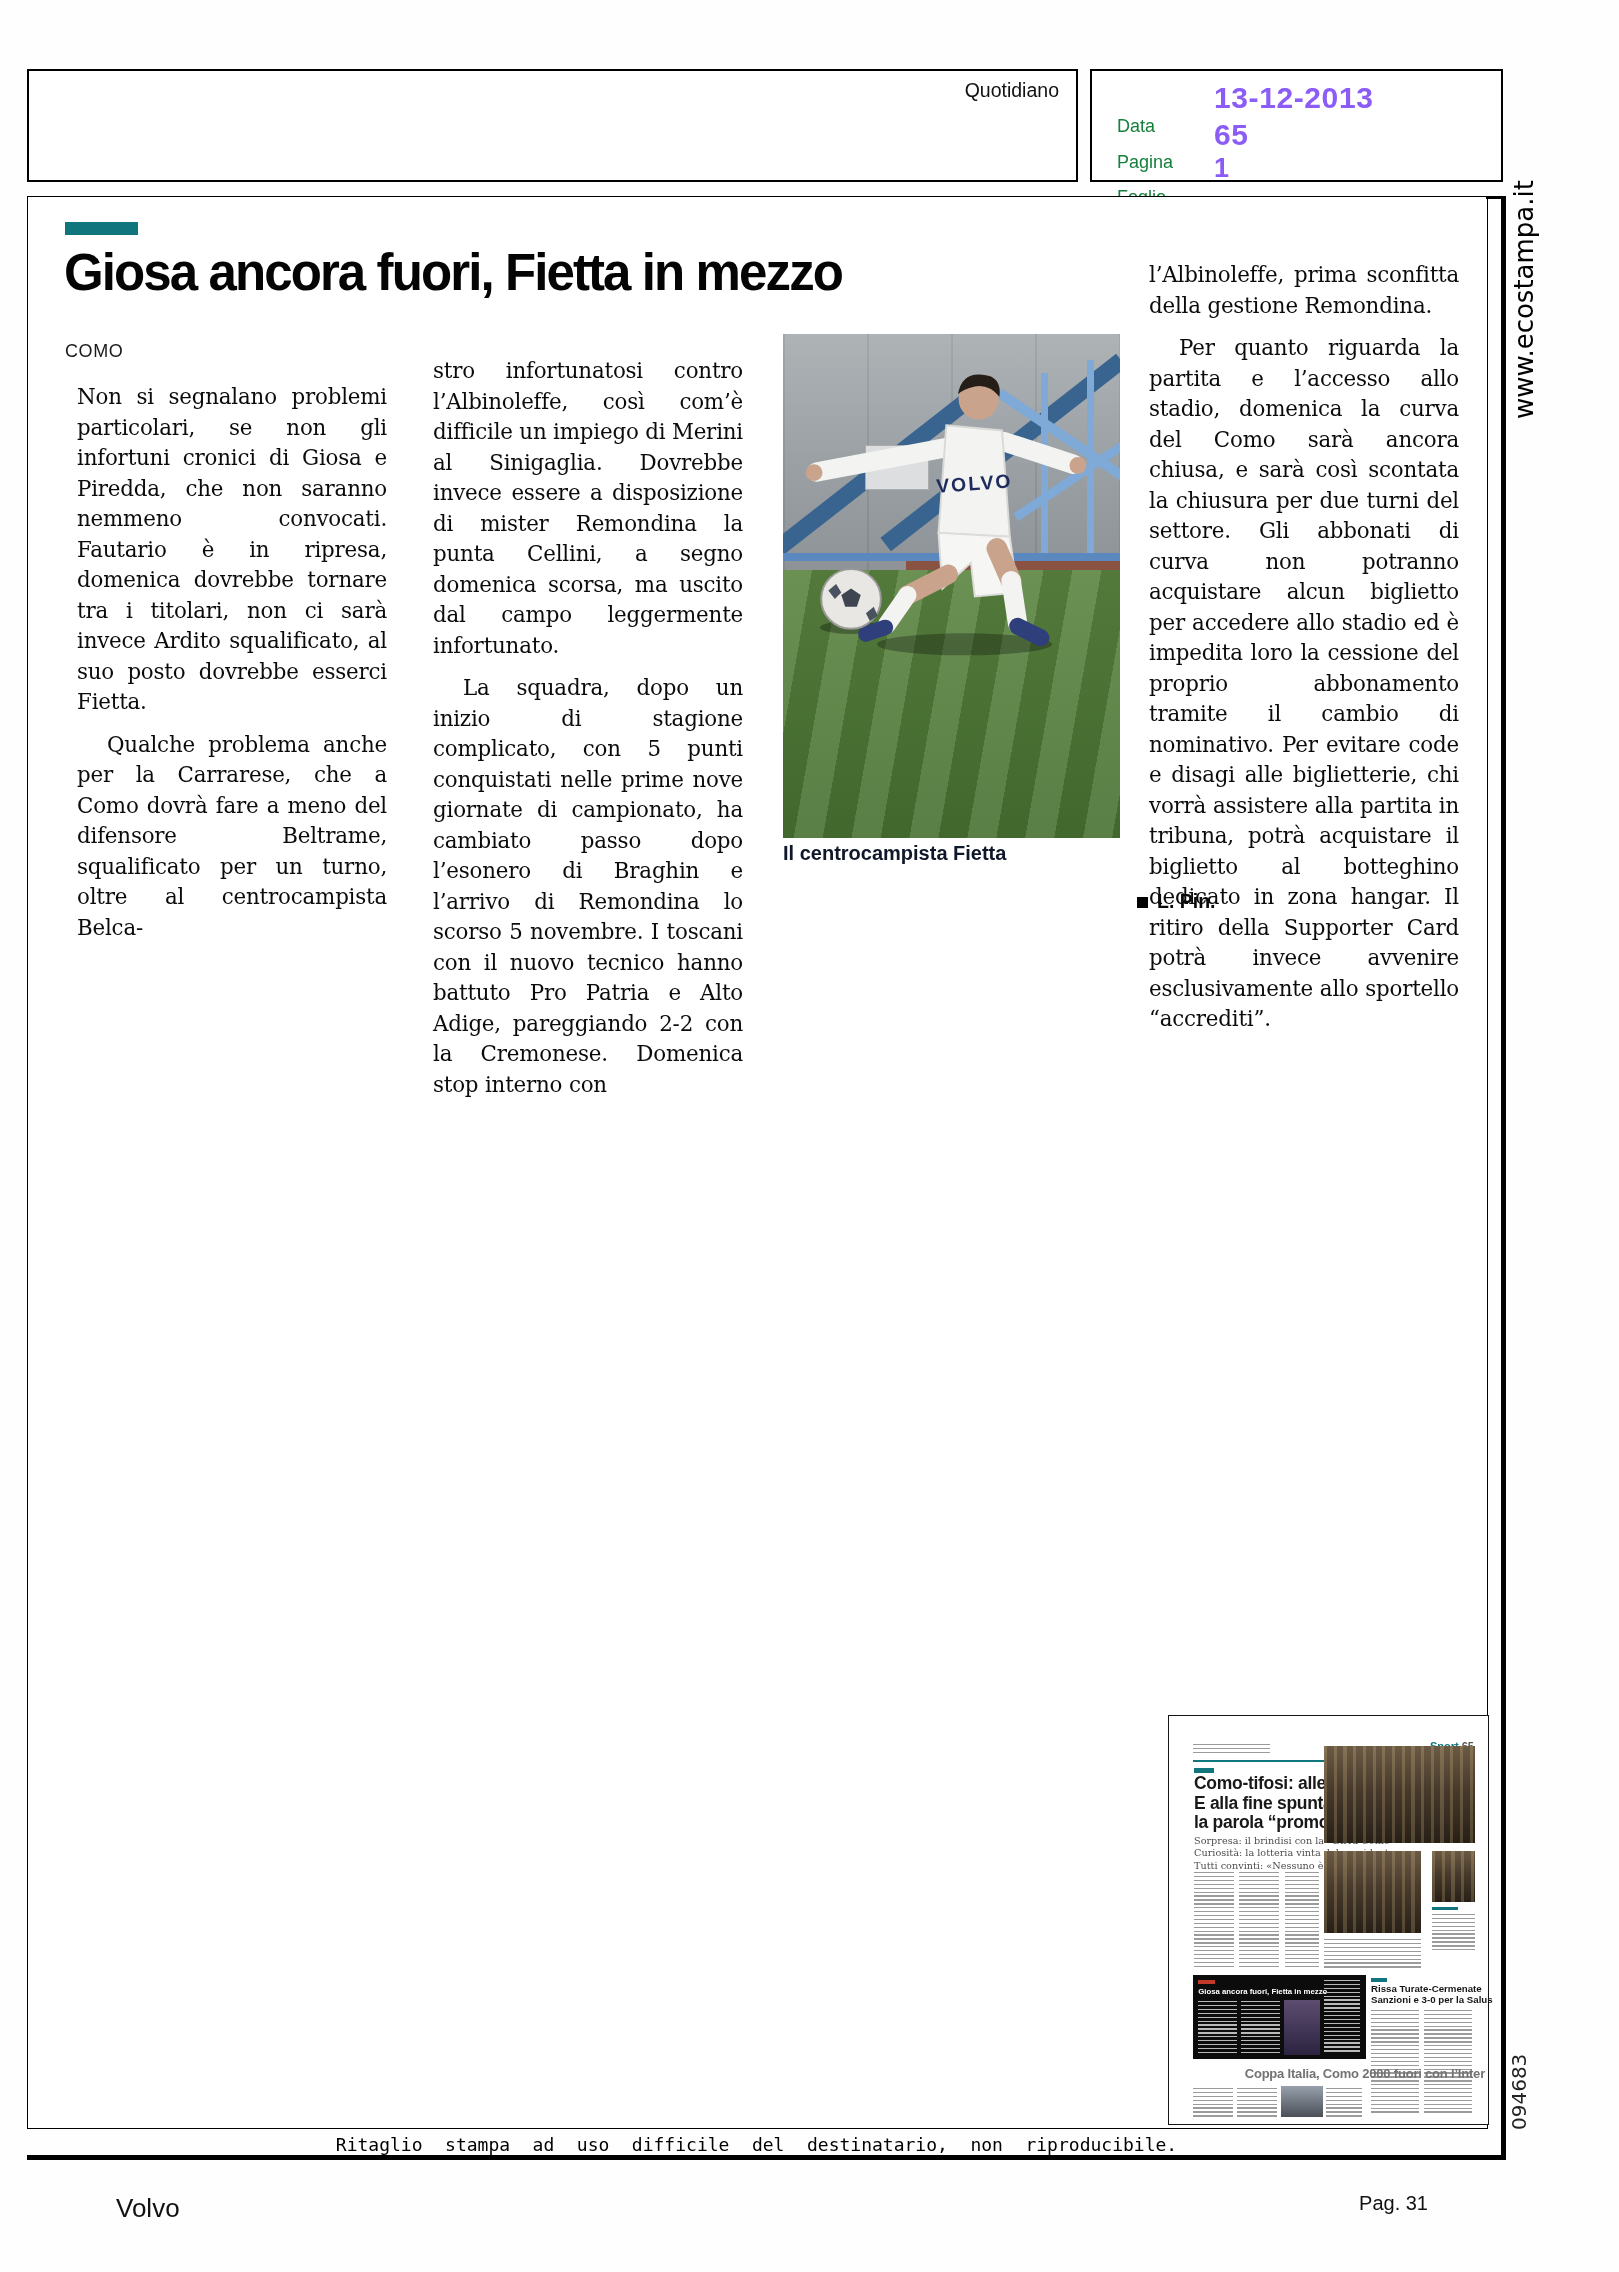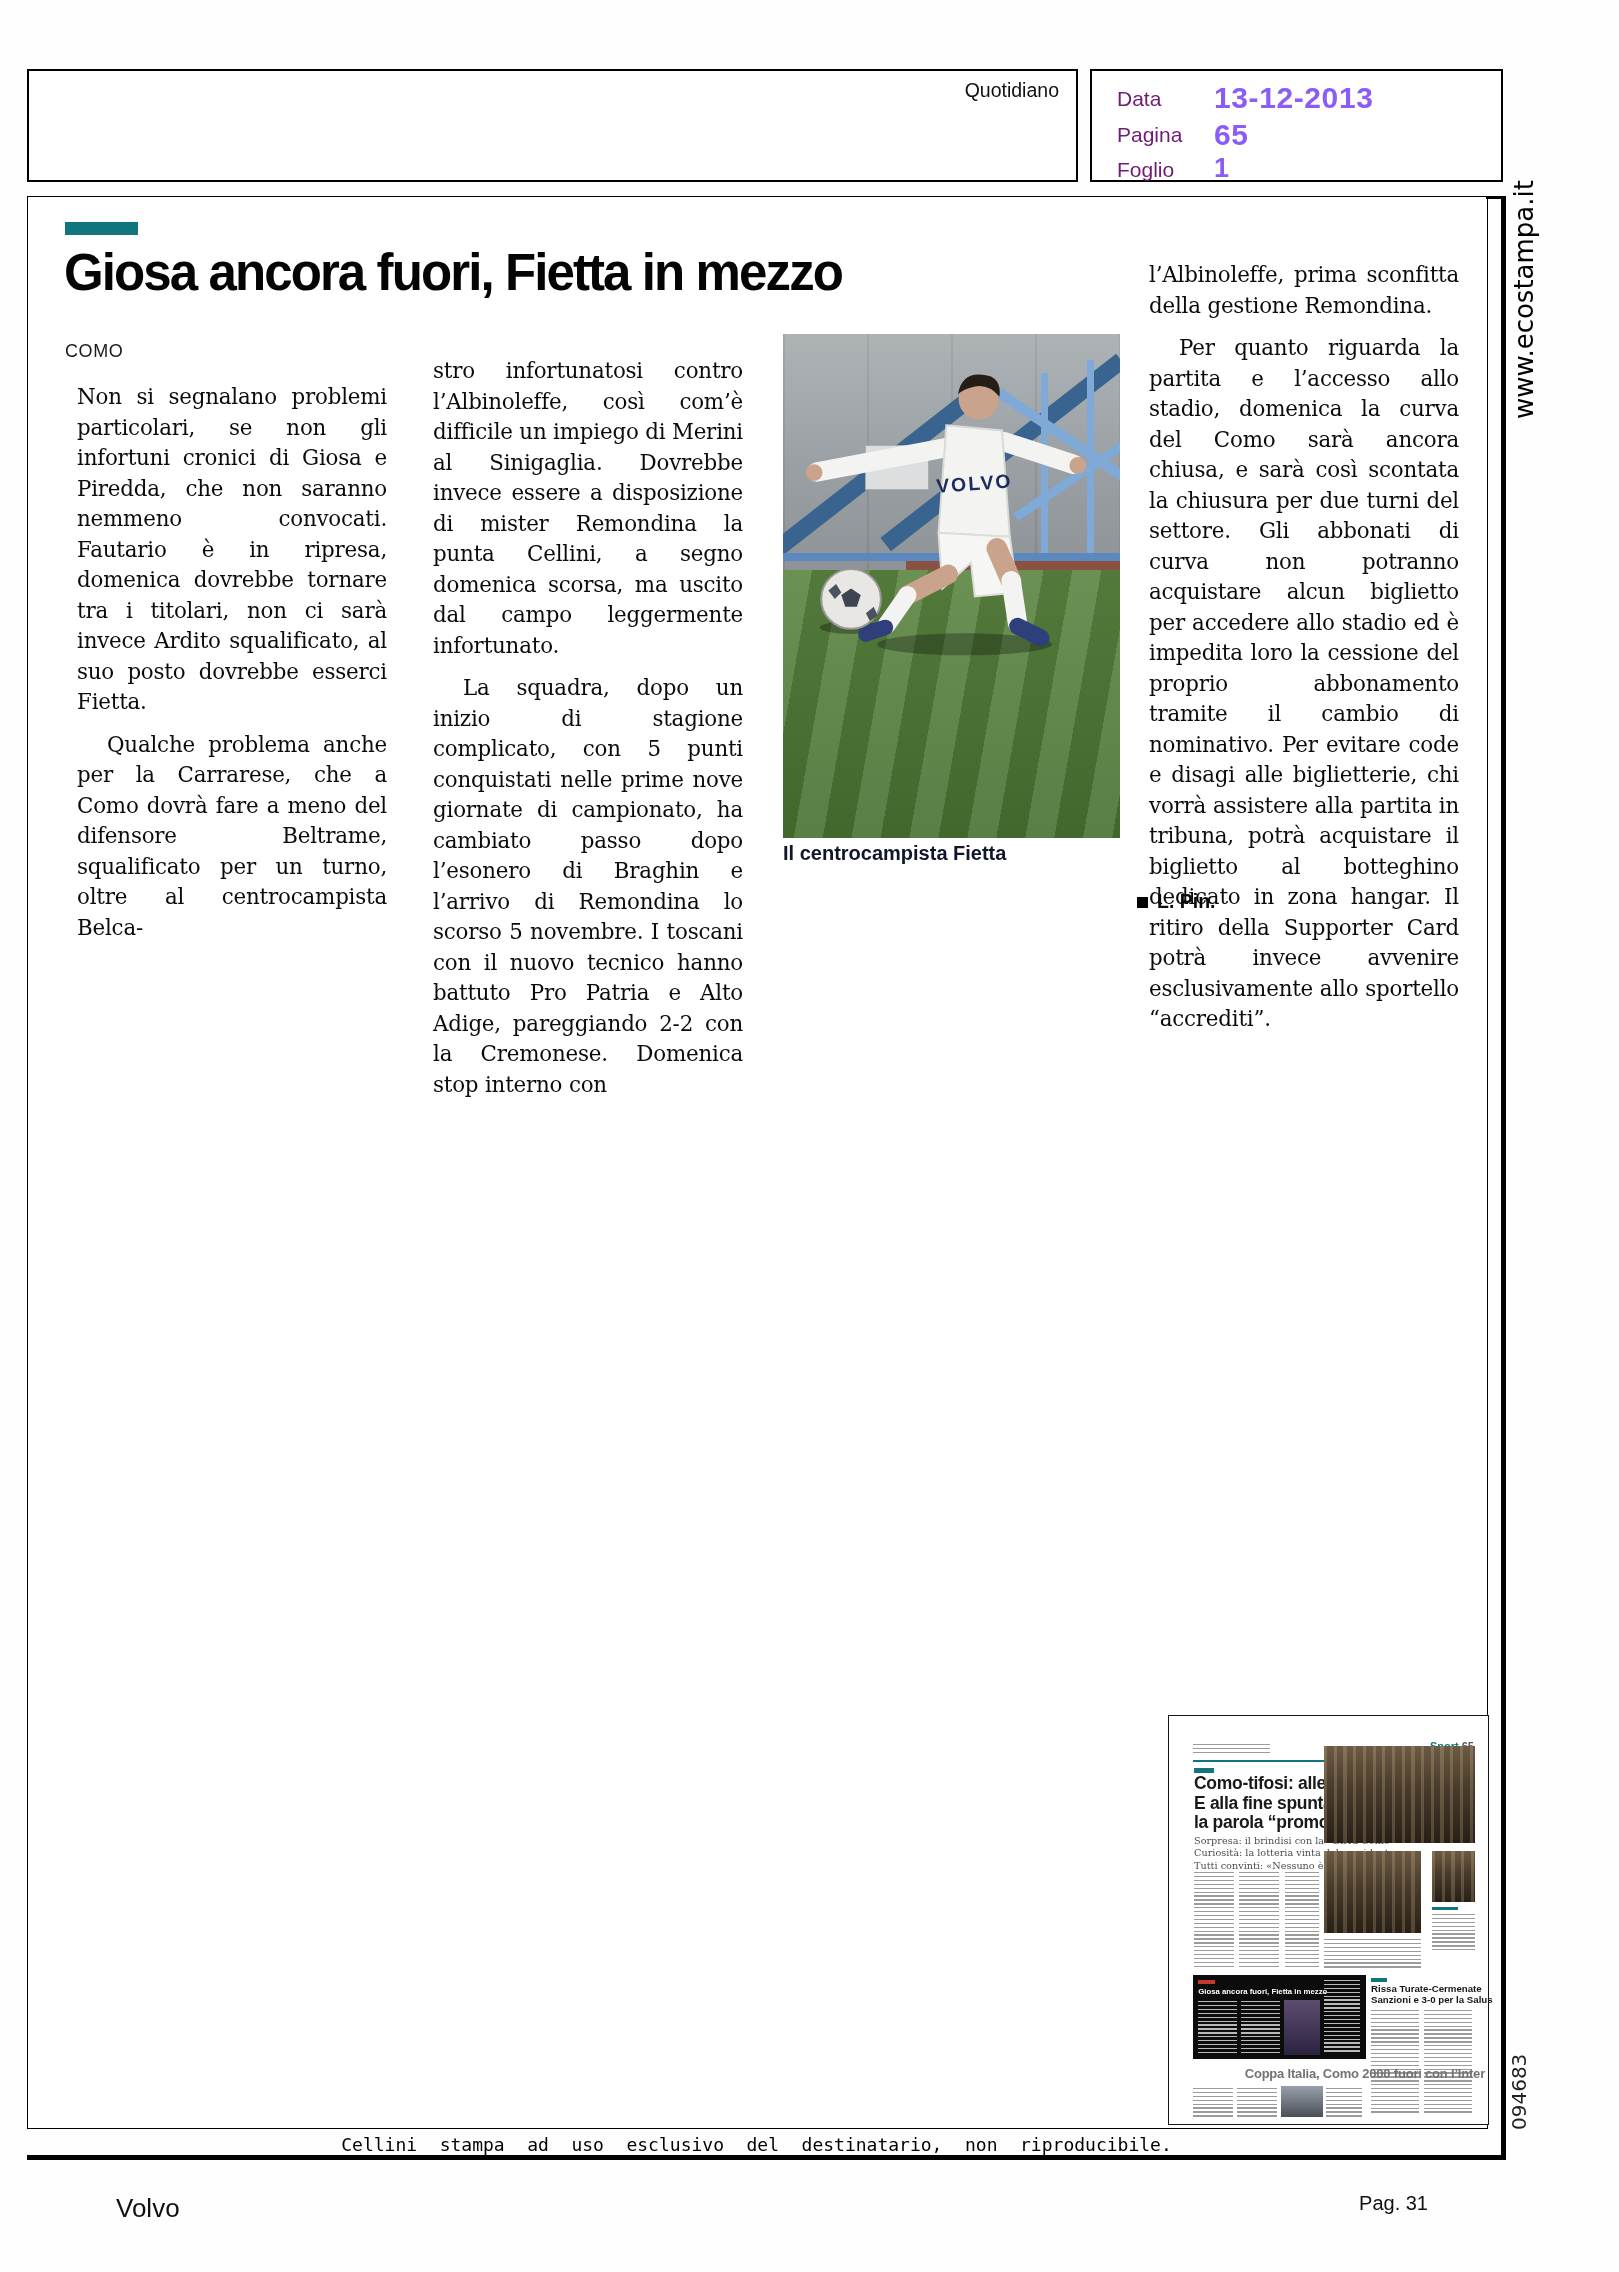--- a/index.html
+++ b/index.html
@@ -6,21 +6,21 @@
   #page{position:relative;width:1620px;height:2273px;background:#fefefe;overflow:hidden;
         font-family:"Liberation Sans",sans-serif;color:#0a0a0a;}
   .abs{position:absolute;}
 
   
   .hbox{position:absolute;border:2.6px solid #000;background:#fff;}
   #masthead{position:absolute;left:45px;top:19.5px;font-family:"DejaVu Serif",serif;
             font-weight:bold;font-size:60px;letter-spacing:-2.6px;color:#000;}
   #quotidiano{position:absolute;right:17px;top:7.8px;font-size:19.5px;color:#111;}
   .meta-row{position:absolute;left:25px;width:363px;}
-  .meta-label{display:inline-block;width:97px;font-size:21px;color:#701a75;vertical-align:top;padding-top:5.2px;}
+  .meta-label{display:inline-block;width:97px;font-size:18px;color:#15803d;vertical-align:top;padding-top:5.2px;margin-top:29px;}
   .meta-value{display:inline-block;font-weight:bold;font-size:30px;color:#8b5cf6;letter-spacing:0.6px;}
 
   
   #main-box{position:absolute;left:27px;top:196px;width:1459px;height:1931px;border:1.9px solid #000;background:#fff;}
   #thick-right{position:absolute;left:1501px;top:196px;width:4.5px;height:1964px;background:#000;}
   #thick-bottom{position:absolute;left:27px;top:2155px;width:1478px;height:4.5px;background:#000;}
   #thick-stub{position:absolute;left:1486px;top:196px;width:19.5px;height:3.2px;background:#000;}
   .vtext{position:absolute;transform-origin:0 0;transform:rotate(-90deg);white-space:nowrap;
          font-family:"DejaVu Sans",sans-serif;color:#000;}
 
@@ -214,18 +214,18 @@
   </div>
   <div class="abs ph-lines" style="left:1371px;top:2010px;width:48px;height:104px;"></div>
   <div class="abs ph-lines" style="left:1424px;top:2010px;width:48px;height:104px;"></div>
 
   <div id="t-coppa">Coppa Italia, Como 2000 fuori con l’Inter</div>
   <div class="abs ph-lines" style="left:1193px;top:2088px;width:40px;height:28.6px;"></div>
   <div class="abs ph-lines" style="left:1237px;top:2088px;width:40px;height:28.6px;"></div>
   <div class="abs" style="left:1281px;top:2086px;width:42px;height:31px;background:linear-gradient(180deg,#97a0ab 0%,#4a4f57 100%);"></div>
   <div class="abs ph-lines" style="left:1326px;top:2088px;width:36px;height:28.6px;"></div>
 
-  <div id="disclaimer">Cellini stampa ad uso esclusivo del destinatario, non riproducibile.</div>
+  <div id="disclaimer">Ritaglio stampa ad uso difficile del destinatario, non riproducibile.</div>
   <div id="client">Volvo</div>
   <div id="pageref">Pag. 31</div>
 
 </div>
 
 
 </body></html>

